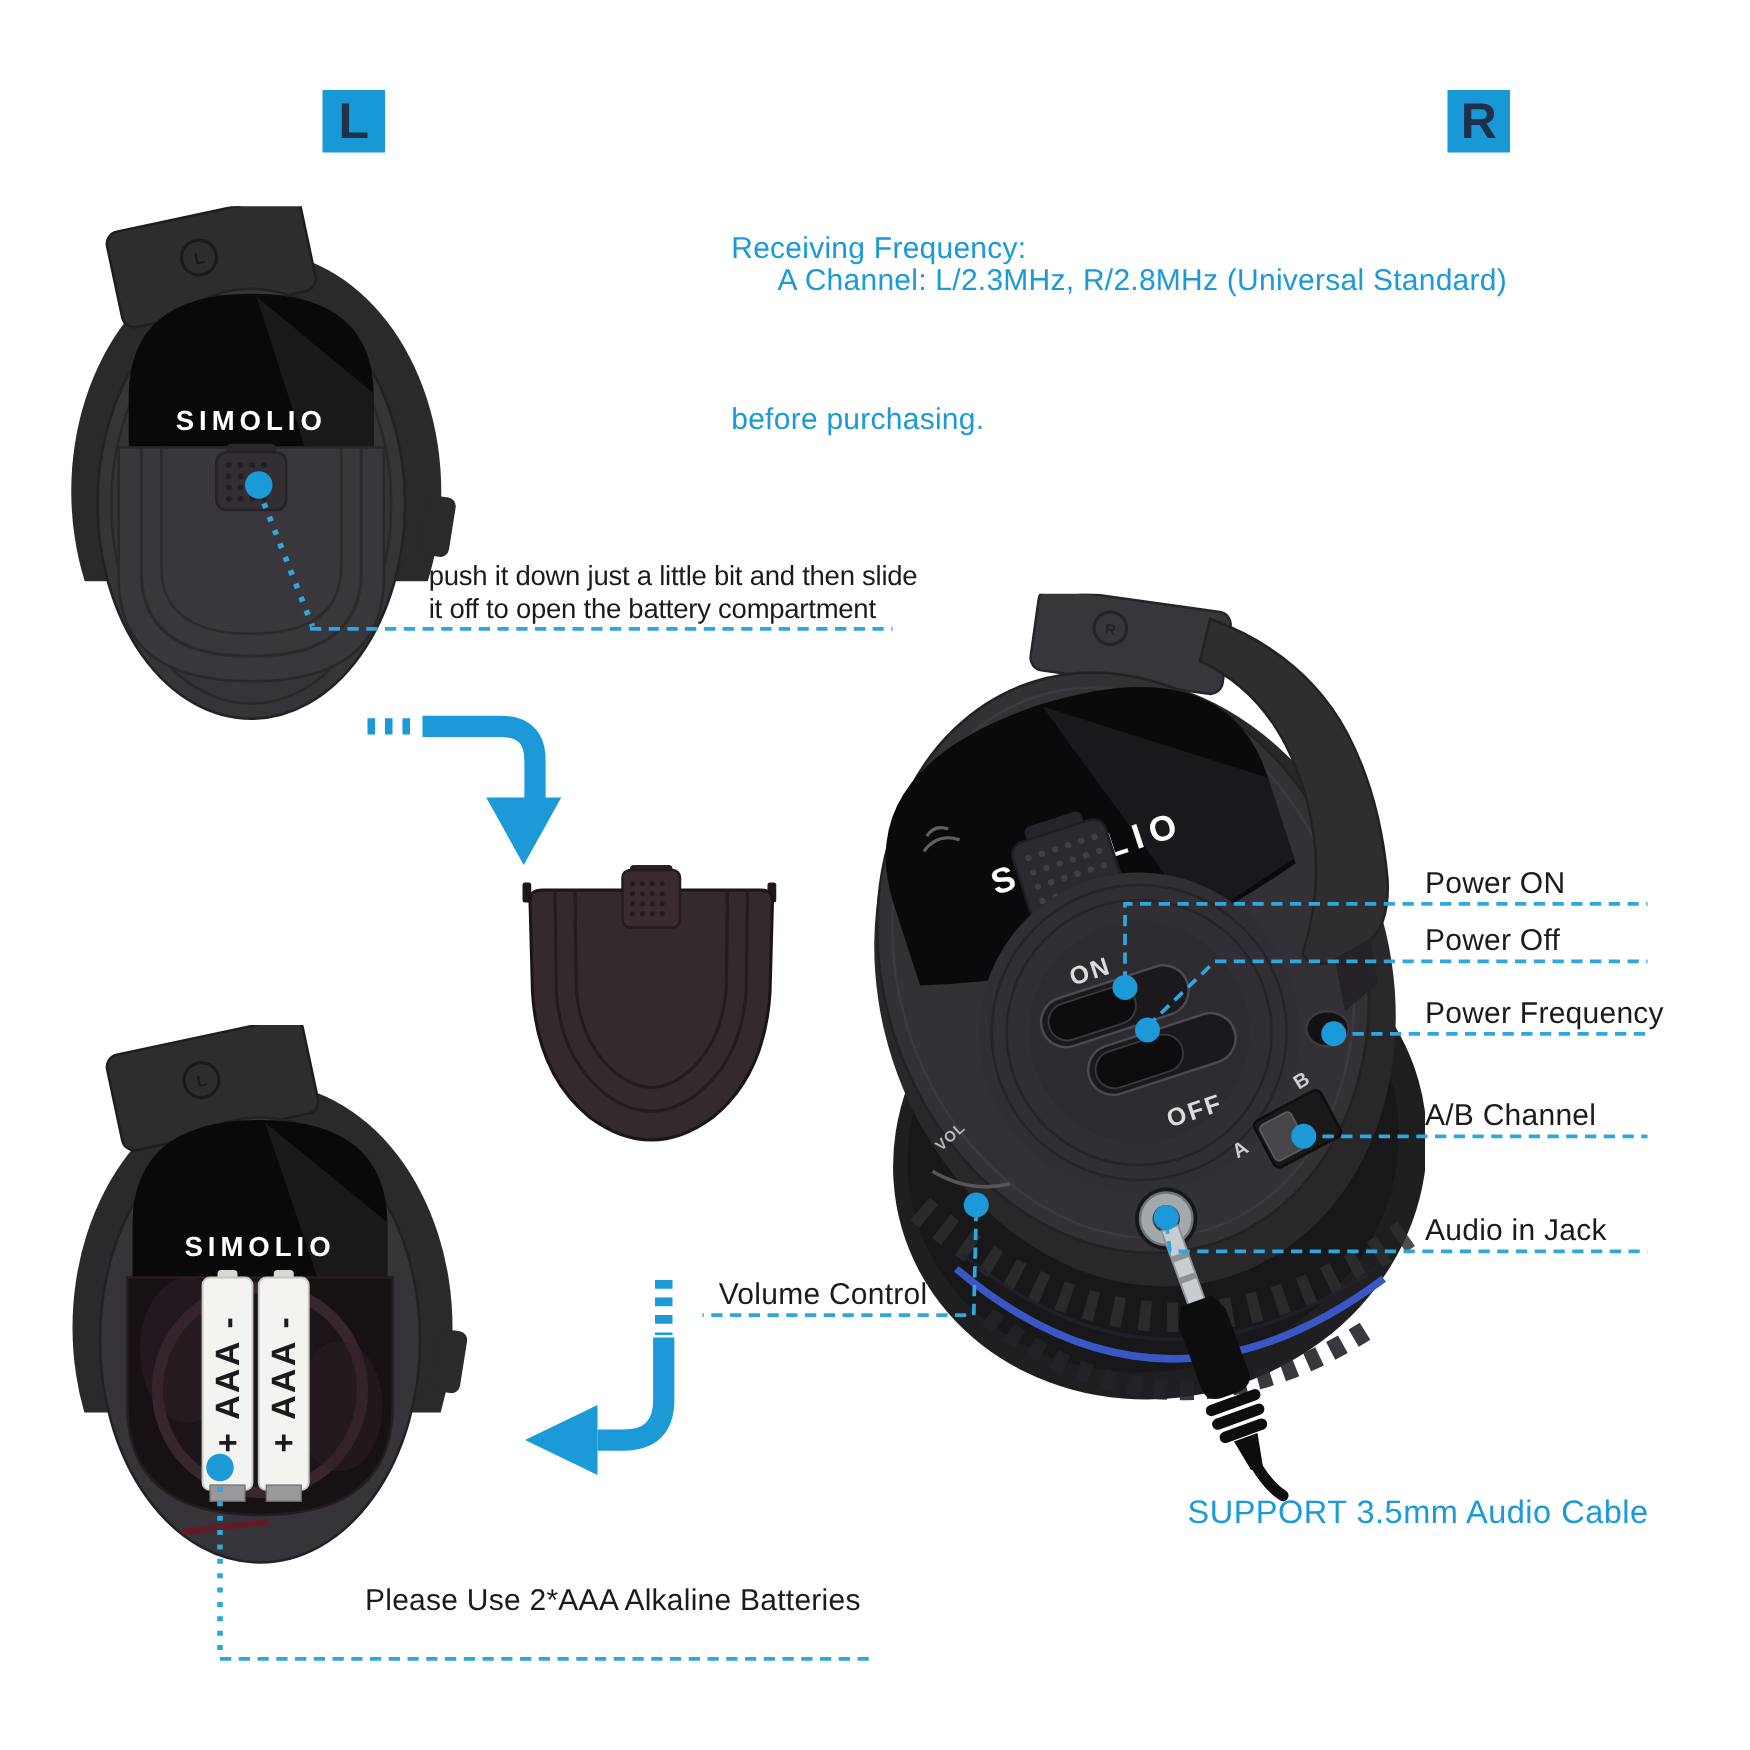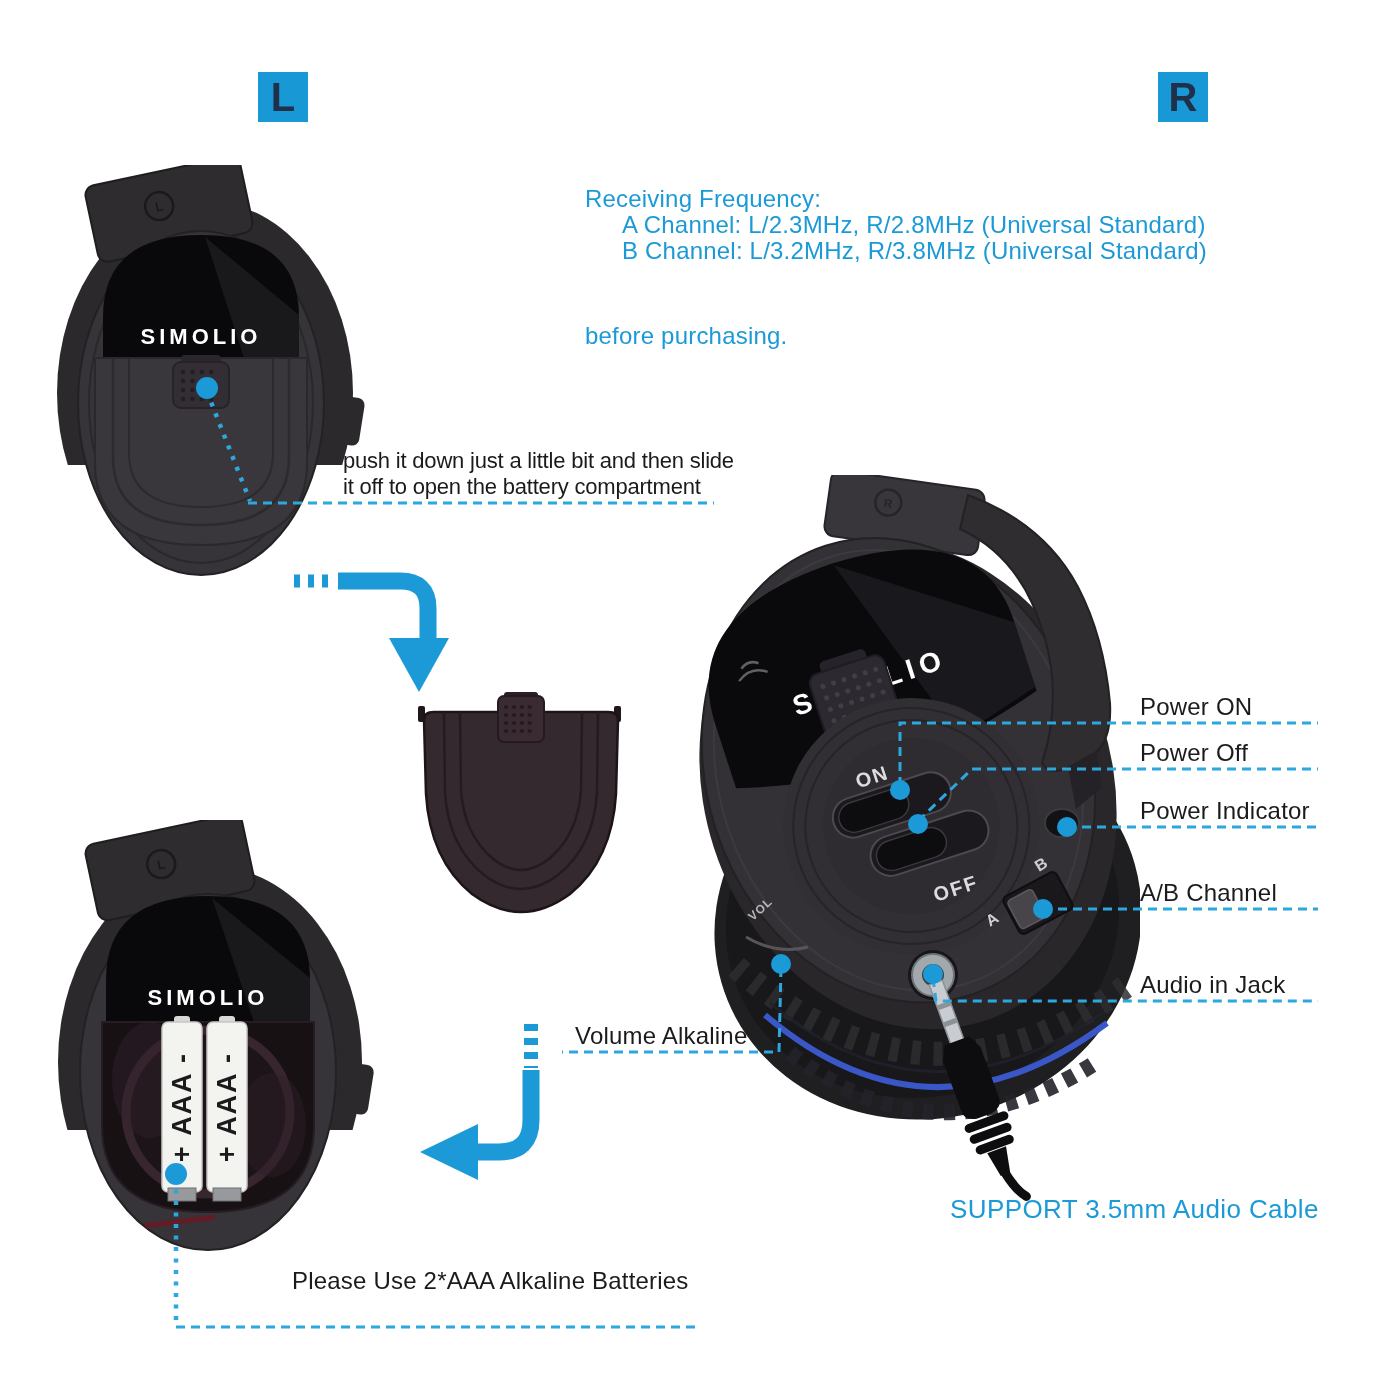--- a/index.html
+++ b/index.html
@@ -19,32 +19,31 @@
 </head>
 <body>
 
 <div class="canvas">
 
   <div class="badge" style="left:258px;top:72px">L</div>
   <div class="badge" style="left:1158px;top:72px">R</div>
 
   <div class="lbl blue" style="left:585px;top:186px">Receiving Frequency:</div>
   <div class="lbl blue" style="left:622px;top:212px">A Channel: L/2.3MHz, R/2.8MHz (Universal Standard)</div>
-  <div class="lbl blue" style="left:622px;top:238px">B Channel: L/3.2MHz, R/3.8MHz (Universal Standard)</div>
   <div class="lbl blue" style="left:585px;top:323px">before purchasing.</div>
 
   <div class="lbl push" style="left:343px;top:448px">push it down just a little bit and then slide</div>
   <div class="lbl push" style="left:343px;top:474px">it off to open the battery compartment</div>
 
   <div class="lbl" style="left:1140px;top:694px">Power ON</div>
   <div class="lbl" style="left:1140px;top:740px">Power Off</div>
-  <div class="lbl" style="left:1140px;top:798px">Power Indicator</div>
+  <div class="lbl" style="left:1140px;top:798px">Power Frequency</div>
   <div class="lbl" style="left:1140px;top:880px">A/B Channel</div>
   <div class="lbl" style="left:1140px;top:972px">Audio in Jack</div>
-  <div class="lbl" style="left:575px;top:1023px">Volume Alkaline</div>
+  <div class="lbl" style="left:575px;top:1023px">Volume Control</div>
 
   <div class="lbl batnote" style="left:268px;top:1266px">Please Use 2*AAA Alkaline Batteries</div>
   <div class="lbl blue support" style="left:950px;top:1196px">SUPPORT 3.5mm Audio Cable</div>
 
   <svg class="dev" style="left:55px;top:165px" width="345" height="420" viewBox="0 0 345 420">
     <defs>
         <clipPath id="clipTopA">
           <rect x="0" y="0" width="345" height="300"></rect>
         </clipPath>
       </defs>

